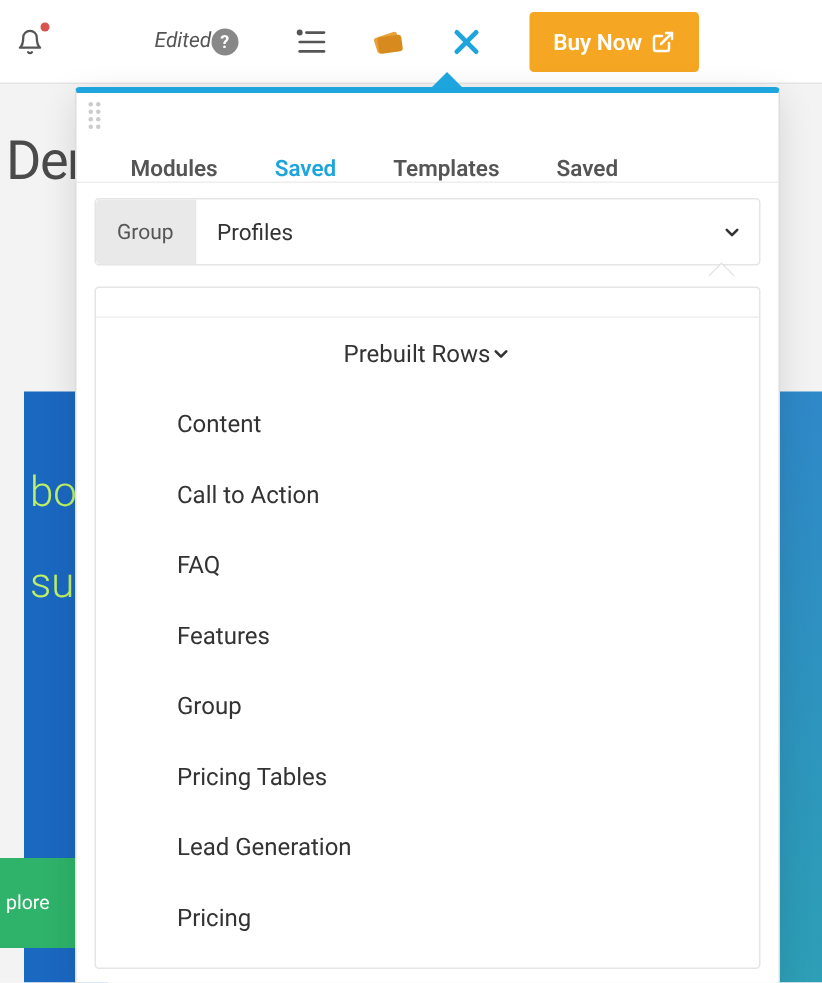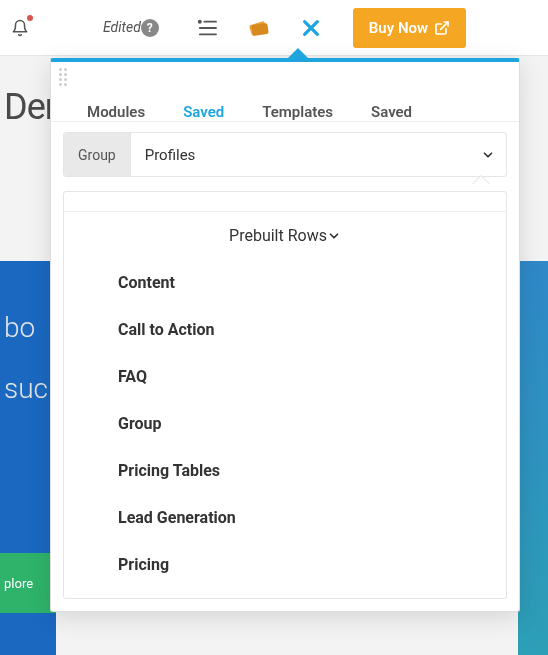--- a/index.html
+++ b/index.html
@@ -119,43 +119,43 @@
   .page-bg .hero-title {
     color: #4a4a4a;
     font-size: 36px;
     font-weight: 400;
     padding: 30px 0 0 4px;
     letter-spacing: -1px;
   }
   .page-bg .blue-col {
     position: absolute;
     top: 205px;
-    left: 0;
+    left: 16px;
     width: 56px;
     bottom: 0;
     background: #1b68c1;
-    color: #e5e5e5;
+    color: #bef264;
     padding: 20px 4px;
     font-size: 14px;
   }
   .page-bg .blue-col .big { font-size: 28px; font-weight: 300; margin-top: 30px; }
   .page-bg .blue-col .big2 { font-size: 28px; font-weight: 300; margin-top: 28px; }
   .page-bg .blue-col .small { font-size: 12px; margin-top: 60px; line-height: 1.4; }
   .page-bg .bluegrad {
     position: absolute;
     top: 205px;
     right: 0;
     width: 30px;
     bottom: 0;
     background: linear-gradient(180deg, #2f88c8, #2d9fb6);
   }
   .page-bg .green-btn {
     position: absolute;
     left: 0;
-    top: 497px;
+    top: 516px;
     width: 56px;
     height: 60px;
     background: #2fb36a;
     color: #fff;
     font-size: 13px;
     display: flex;
     align-items: center;
     justify-content: flex-start;
     padding-left: 4px;
   }
@@ -281,21 +281,20 @@
     display: flex;
     align-items: center;
     justify-content: center;
     padding: 14px 22px 14px 22px;
     font-size: 16px;
     color: #333;
     cursor: pointer;
   }
   .dd-items {
     padding: 0 0 10px 0;
-    font-weight: bold;
   }
   .dd-item {
     padding: 14px 22px 14px 54px;
     font-size: 16px;
     color: #333;
     cursor: pointer;
   }
 
   svg { display: block; }
 </style>
@@ -406,19 +405,20 @@
     <div class="dd-header">
       <span>Prebuilt Rows</span>
       <svg width="14" height="14" viewBox="0 0 24 24" fill="none" stroke="#333" stroke-width="3" stroke-linecap="round" stroke-linejoin="round">
         <polyline points="6 9 12 15 18 9"></polyline>
       </svg>
     </div>
     <div class="dd-items">
       <div class="dd-item">Content</div>
       <div class="dd-item">Call to Action</div>
       <div class="dd-item">FAQ</div>
+      <div class="dd-item">Features</div>
       <div class="dd-item">Group</div>
       <div class="dd-item">Pricing Tables</div>
       <div class="dd-item">Lead Generation</div>
       <div class="dd-item">Pricing</div>
     </div>
   </div>
 </div>
 
 </body></html>

